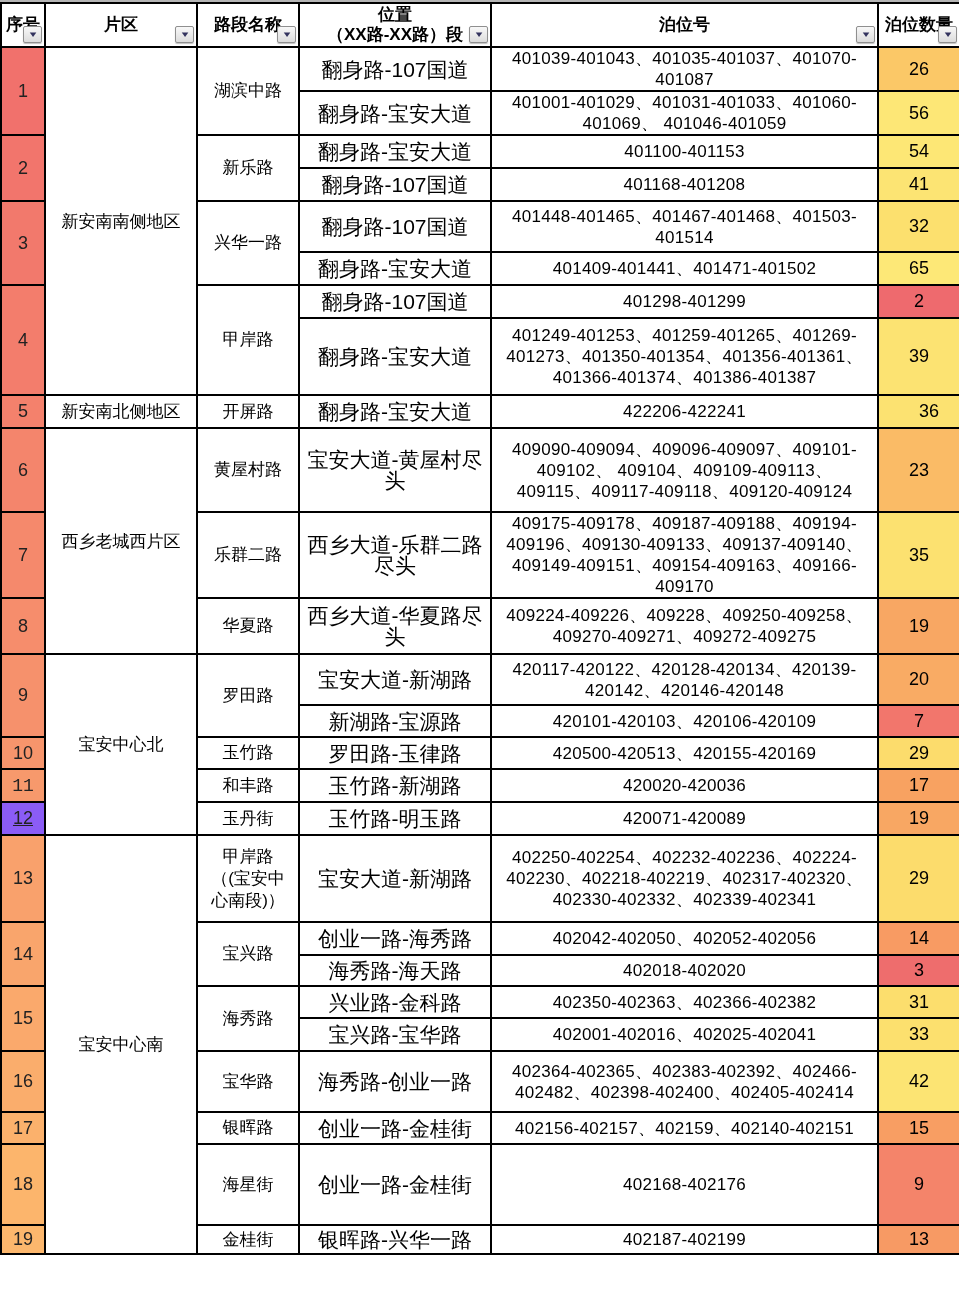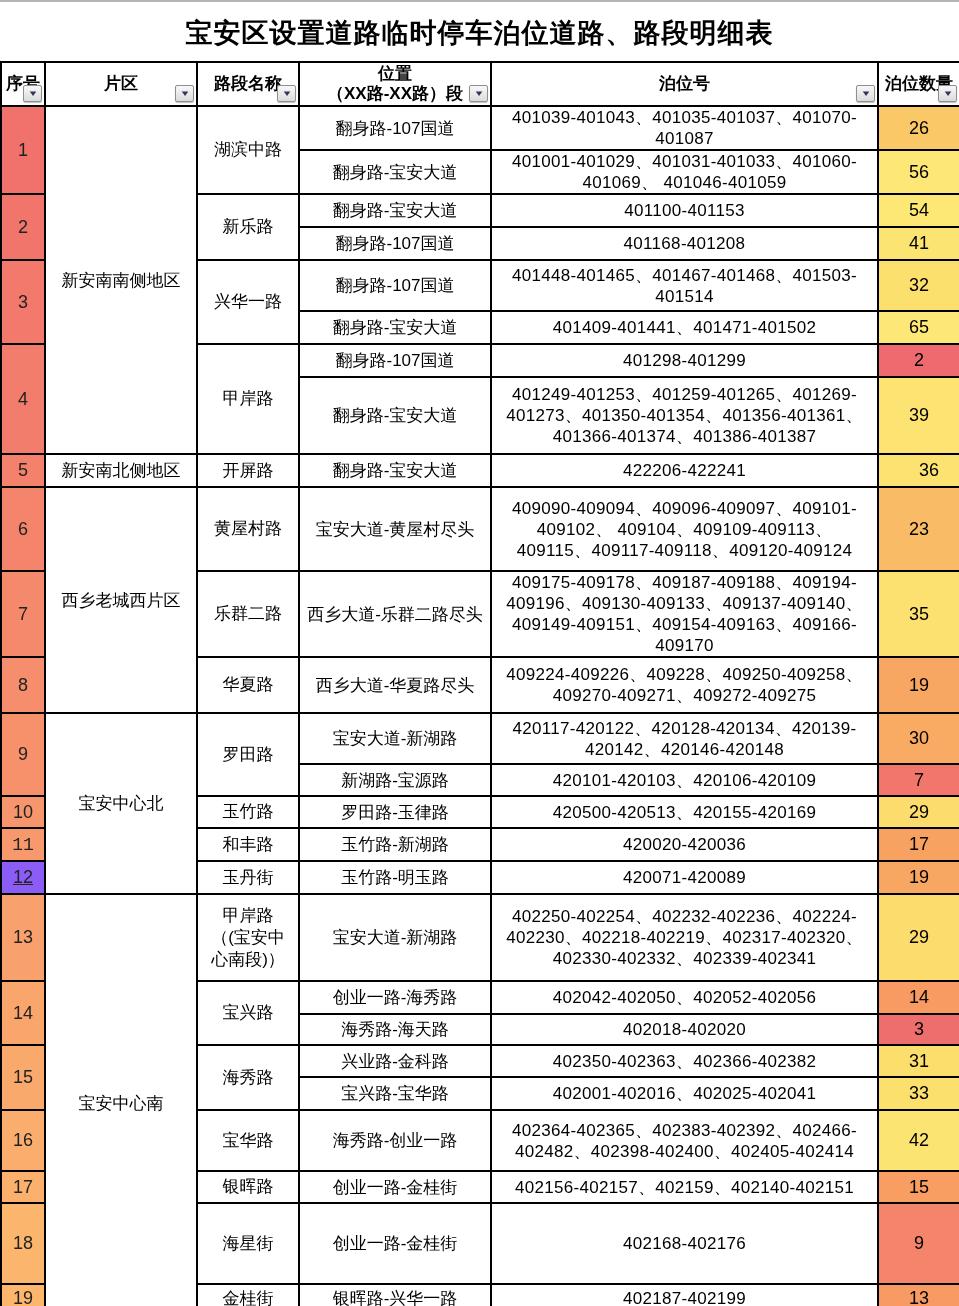--- a/index.html
+++ b/index.html
@@ -35,21 +35,21 @@
     font-weight: bold;
     background: #fff;
     height: 43px;
     line-height: 20px;
     white-space: pre-line;
     padding: 1px 2px;
   }
   td.serial   { font-size: 18px; font-weight: normal; color: #222; }
   td.area     { font-size: 17px; padding: 0 4px; background: #fff; }
   td.road     { font-size: 17px; line-height: 22px; padding: 0 6px; background: #fff; }
-  td.location { font-size: 17px; line-height: 21px; padding: 0 4px; background: #fff; }
+  td.location { font-size: 21px; line-height: 21px; padding: 0 4px; background: #fff; }
   td.berths   { font-size: 17px; line-height: 21px; padding: 0 10px; background: #fff; letter-spacing: 0.3px; }
   td.count    { font-size: 18px; }
   .filter-btn {
     position: absolute;
     right: 2px; bottom: 3px;
     width: 19px; height: 17px;
     background: linear-gradient(#f8f8f8, #dcdcdc);
     border: 1px solid #8f8f8f;
     border-radius: 2px;
     display: flex; align-items: center; justify-content: center;
@@ -60,21 +60,20 @@
     font-size: 8px;
     color: #33335e;
     line-height: 1;
     transform: scaleX(1.4);
   }
 </style>
 </head>
 <body>
 
 <div class="page">
-  <div class="title">宝安区设置道路临时停车泊位道路、路段明细表</div>
 
   <table class="grid">
     <colgroup>
       <col style="width:44px">
       <col style="width:152px">
       <col style="width:102px">
       <col style="width:192px">
       <col style="width:387px">
       <col style="width:82px">
     </colgroup>
@@ -168,21 +167,21 @@
           <td class="location">西乡大道-华夏路尽头</td>
           <td class="berths">409224-409226、409228、409250-409258、409270-409271、409272-409275</td>
           <td class="count" style="background: rgb(248, 167, 99);">19</td>
         </tr>
         <tr style="height: 51px;">
           <td class="serial" rowspan="2" style="background: rgb(246, 145, 108);">9</td>
           <td class="area" rowspan="5">宝安中心北</td>
           <td class="road" rowspan="2">罗田路</td>
           <td class="location">宝安大道-新湖路</td>
           <td class="berths">420117-420122、420128-420134、420139-420142、420146-420148</td>
-          <td class="count" style="background: rgb(249, 171, 100);">30</td>
+          <td class="count" style="background: rgb(249, 171, 100);">20</td>
         </tr>
         <tr style="height: 32px;">
           <td class="location">新湖路-宝源路</td>
           <td class="berths">420101-420103、420106-420109</td>
           <td class="count" style="background: rgb(242, 118, 108);">7</td>
         </tr>
         <tr style="height: 32px;">
           <td class="serial" rowspan="1" style="background: rgb(247, 149, 108);">10</td>
           <td class="road" rowspan="1">玉竹路</td>
           <td class="location">罗田路-玉律路</td>

